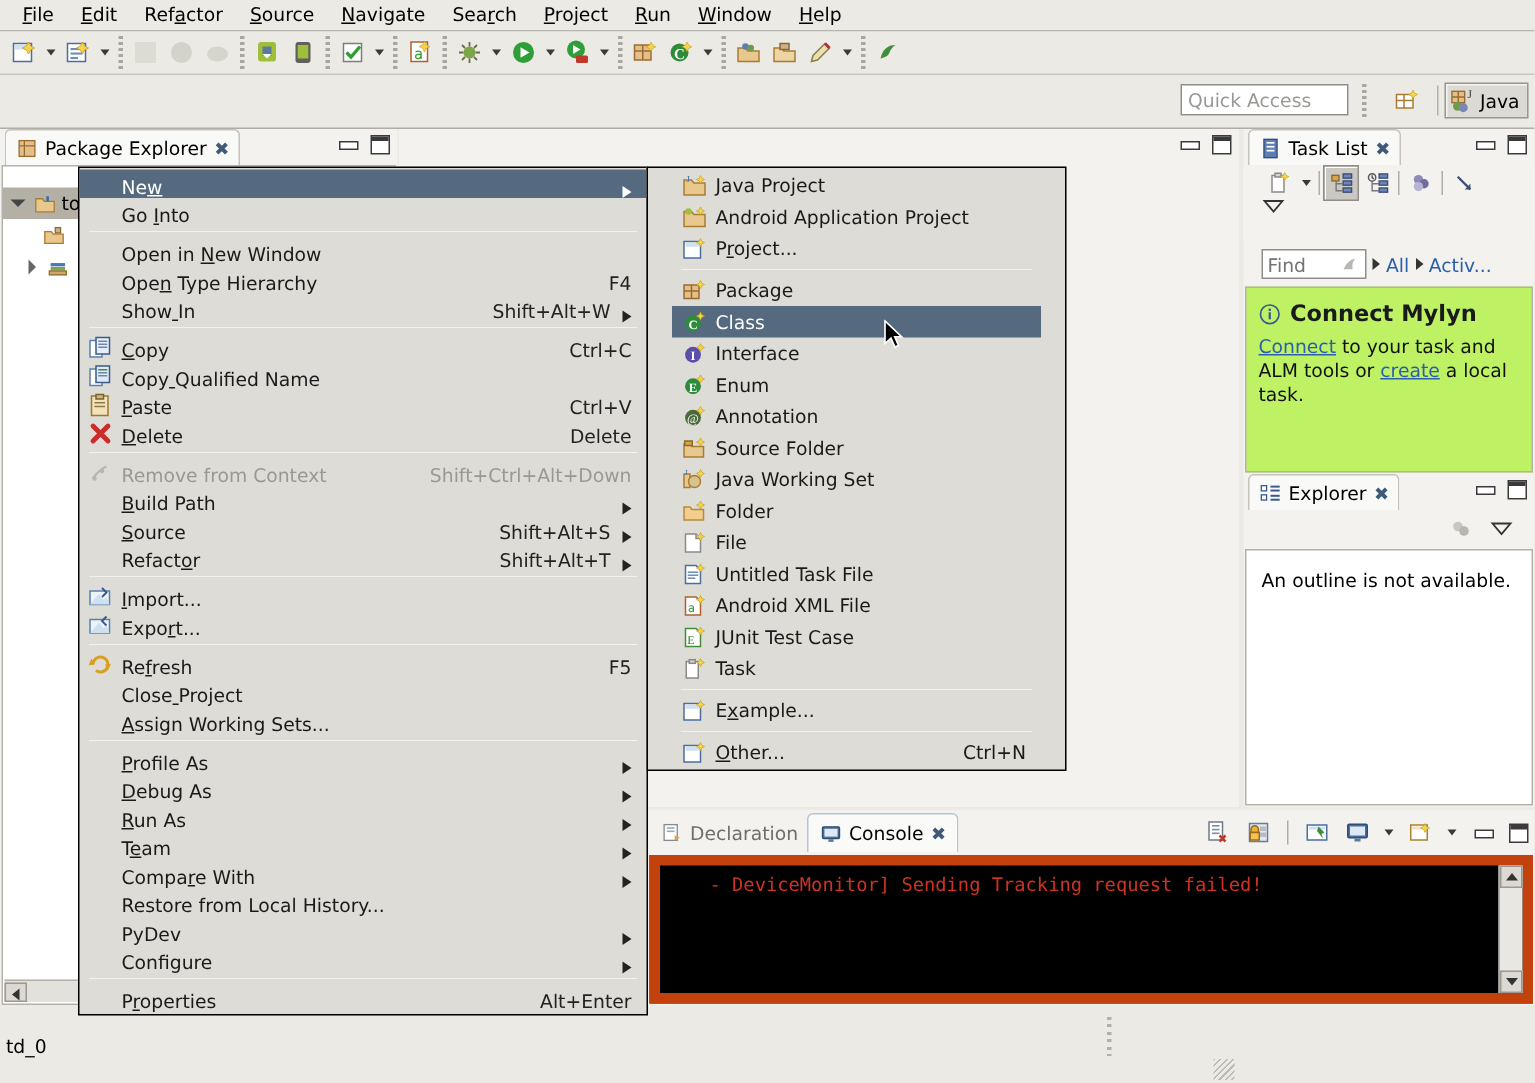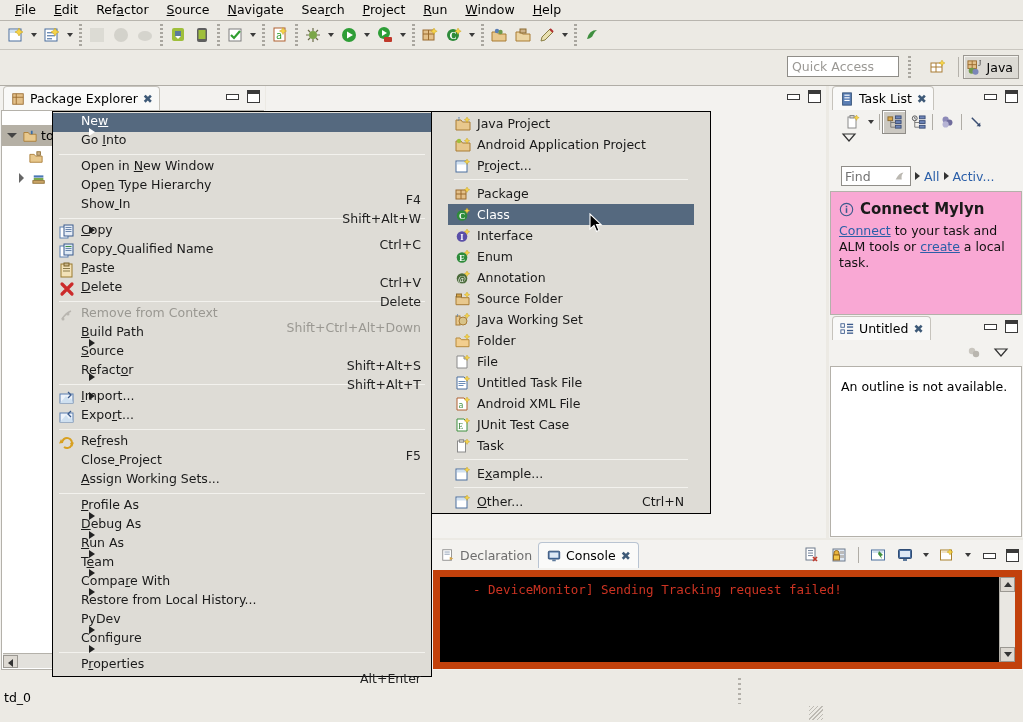--- a/index.html
+++ b/index.html
@@ -142,21 +142,21 @@
   #tl-findbar { position: absolute; left: 0; top: 76px; width: 194px; height: 28px; display: flex; align-items: center; padding-left: 12px; gap: 4px; }
   #tl-find {
     width: 70px; height: 20px; background: #fff; border: 1px solid #8f8d88;
     display: flex; align-items: center; justify-content: space-between; padding: 0 3px;
     font-size: 12.5px; color: #737373;
   }
   .tl-link { color: #2b5fa8; font-size: 12.5px; }
   .tri-r { width: 0; height: 0; border-top: 4px solid transparent; border-bottom: 4px solid transparent; border-left: 5px solid #333; }
   #tl-body {
     position: absolute; left: 1px; top: 105px; right: 1px; bottom: 1px;
-    background: #f9a8d4; border: 1px solid #b4b1aa; padding: 8px 8px 0 8px;
+    background: #bef264; border: 1px solid #b4b1aa; padding: 8px 8px 0 8px;
   }
   #tl-title { display: flex; align-items: flex-start; gap: 6px; font-size: 15px; font-weight: bold; color: #1a1a1a; }
   #tl-desc { margin-top: 5px; font-size: 12.5px; line-height: 16px; color: #111; }
   #tl-desc a { color: #2b5fa8; text-decoration: underline; }
 
   
   #outline { left: 829px; top: 316px; width: 194px; height: 222px; }
   #ol-toolbar { position: absolute; left: 0; top: 24px; width: 194px; height: 26px; display: flex; justify-content: flex-end; align-items: center; gap: 10px; padding-right: 14px; }
   #ol-body {
     position: absolute; left: 1px; top: 50px; right: 1px; bottom: 1px;
@@ -201,22 +201,22 @@
   #resize-grip { position: absolute; right: 2px; bottom: 2px; width: 14px; height: 14px;
     background-image: repeating-linear-gradient(135deg, #bdbab3 0 1px, transparent 1px 3px); }
 
   
   #ctx-menu {
     position: absolute; left: 52px; top: 111px; width: 380px;
     background: #dedcd6; border: 1px solid #000; z-index: 50;
     padding: 1px 0;
   }
   .mi {
-    position: relative; display: flex; align-items: flex-start; height: 19px;
-    padding-left: 28px; padding-right: 10px; font-size: 12.5px; color: #1a1a1a; cursor: default; flex-direction: column;
+    position: relative; display: flex; align-items: flex-end; height: 19px;
+    padding-left: 28px; padding-right: 10px; font-size: 12.5px; color: #1a1a1a; cursor: default;
   }
   .mi.hl { background: #55697f; color: #fff; }
   .mi.disabled { color: #9a9892; }
   .mi .label { flex: 0 0 auto; }
   .mi .accel { margin-left: auto; font-size: 12.5px; color: #222; }
   .mi.disabled .accel { color: #9a9892; }
   .mi .arrow {
     margin-left: 8px; width: 0; height: 0;
     border-top: 4.5px solid transparent; border-bottom: 4.5px solid transparent; border-left: 6px solid #222;
   }
@@ -575,21 +575,21 @@
     <div class="tabstrip">
       <div class="vtab">
         <svg width="14" height="14" viewBox="0 0 16 16">
             <rect x="1" y="2" width="4" height="4" fill="#fff" stroke="#3a5a8c"></rect>
             <rect x="1" y="9" width="4" height="4" fill="#fff" stroke="#3a5a8c"></rect>
             <rect x="8" y="2" width="7" height="1.5" fill="#3a5a8c"></rect>
             <rect x="8" y="5" width="7" height="1.5" fill="#3a5a8c"></rect>
             <rect x="8" y="9" width="7" height="1.5" fill="#3a5a8c"></rect>
             <rect x="8" y="12" width="7" height="1.5" fill="#3a5a8c"></rect>
           </svg>
-        <span>Untitled</span>
+        <span>Explorer</span>
         <span class="closeX">✖</span>
       </div>
       <div class="panelbtns">
         <div class="minbtn"></div>
         <div class="maxbtn"></div>
       </div>
     </div>
     <div id="ol-toolbar">
       <div style="width:16px;height:14px;">
         <svg width="16" height="14" viewBox="0 0 16 14">

